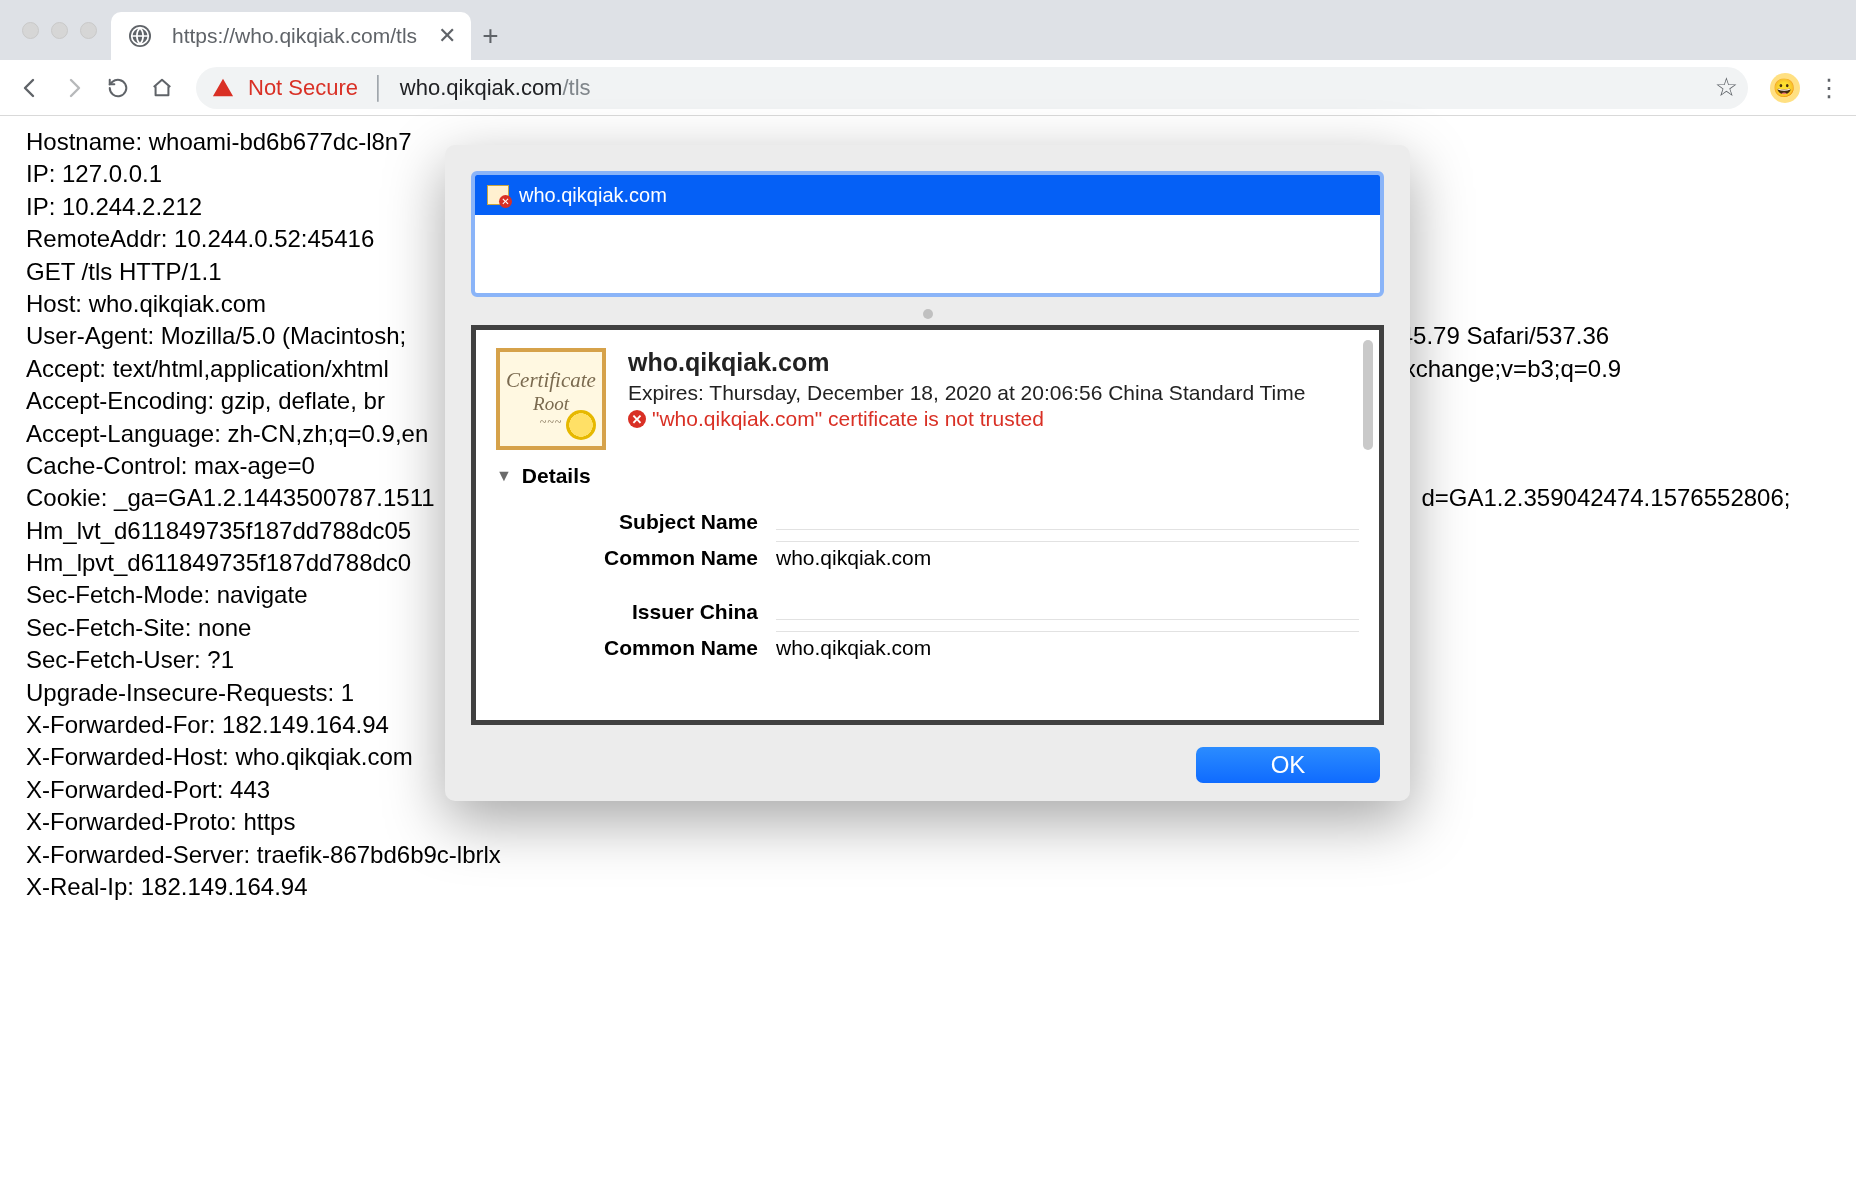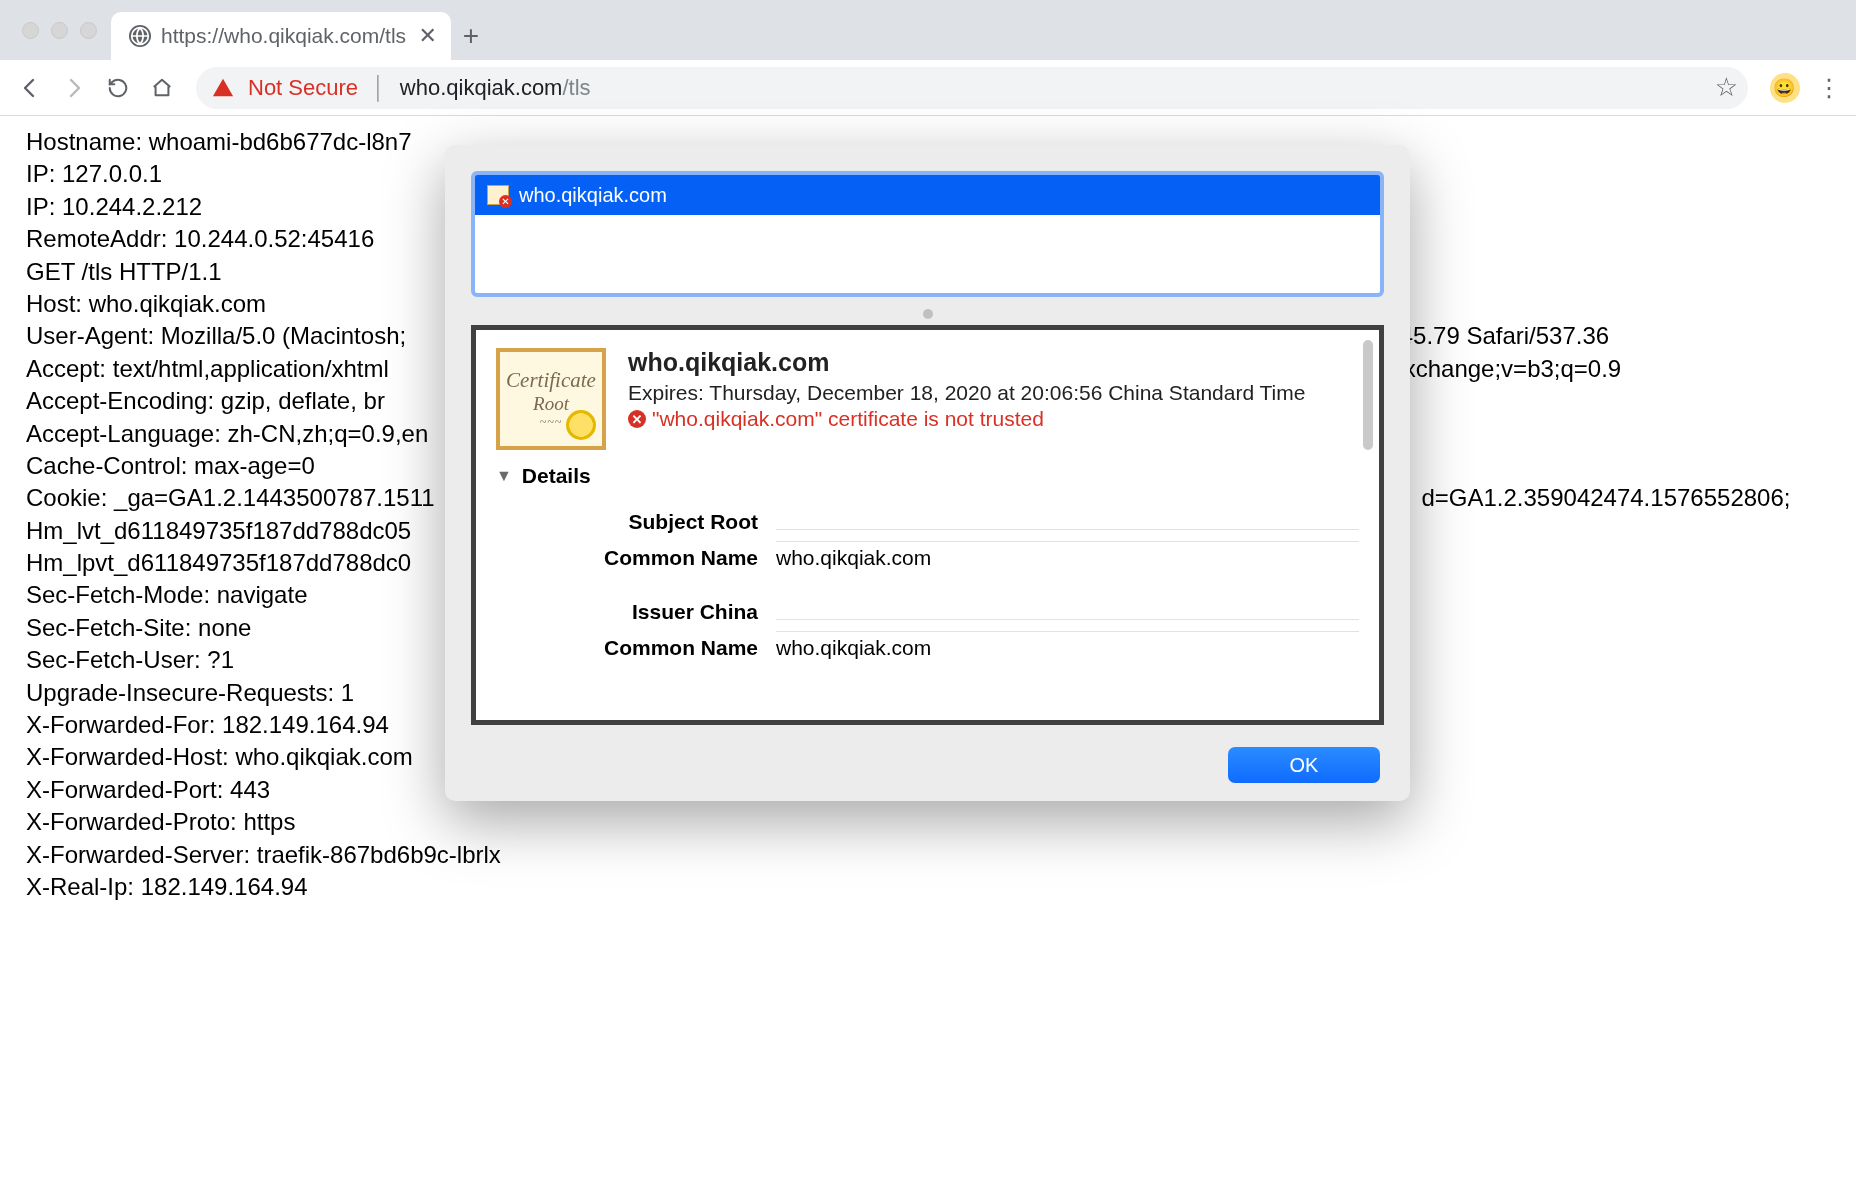--- a/index.html
+++ b/index.html
@@ -31,21 +31,21 @@
     background: #d6d6d6;
     border: 1px solid #c9c9c9;
   }
   .tab {
     background: #fff;
     border-radius: 10px 10px 0 0;
     height: 48px;
     display: flex;
     align-items: center;
     padding: 0 14px 0 18px;
-    gap: 10px;
+    gap: 21px;
     min-width: 340px;
     font-size: 21px;
     color: #5f6368;
   }
   .tab .globe {
     width: 22px; height: 22px; border-radius: 50%;
     background: #5f6368;
     display:flex; align-items:center; justify-content:center;
     color:#fff; font-size:14px;
   }
@@ -222,22 +222,22 @@
   .details-row.section .details-value { border-top: 1px solid #e2e2e2; }
   .details-row.first .details-value { border-top: 1px solid #e2e2e2; }
 
   .dialog-footer {
     display:flex; justify-content:flex-end; padding: 22px 30px 0 0;
   }
   .ok-btn {
     background: linear-gradient(#2b8cff,#0f6bff);
     color:#fff;
     border:none;
-    font-size:20px;
-    width:152px; height:36px;
+    font-size:24px;
+    width:184px; height:36px;
     border-radius:7px;
     cursor:pointer;
   }
 
   svg { display:block; }
 </style>
 </head>
 <body>
 
 <div class="browser-chrome">
@@ -353,21 +353,21 @@
       </div>
     </div>
 
     <div class="details-header">
       <span class="tri">▼</span>
       <span>Details</span>
     </div>
 
     <div class="details-grid">
       <div class="details-row first">
-        <div class="details-label">Subject Root</div>
+        <div class="details-label">Subject Name</div>
         <div class="details-value"></div>
       </div>
       <div class="details-row">
         <div class="details-label">Common Name</div>
         <div class="details-value">who.qikqiak.com</div>
       </div>
       <div class="details-row" style="height:18px">
           <div class="details-label"></div>
           <div class="details-value" style="border:none"></div>
         </div>

